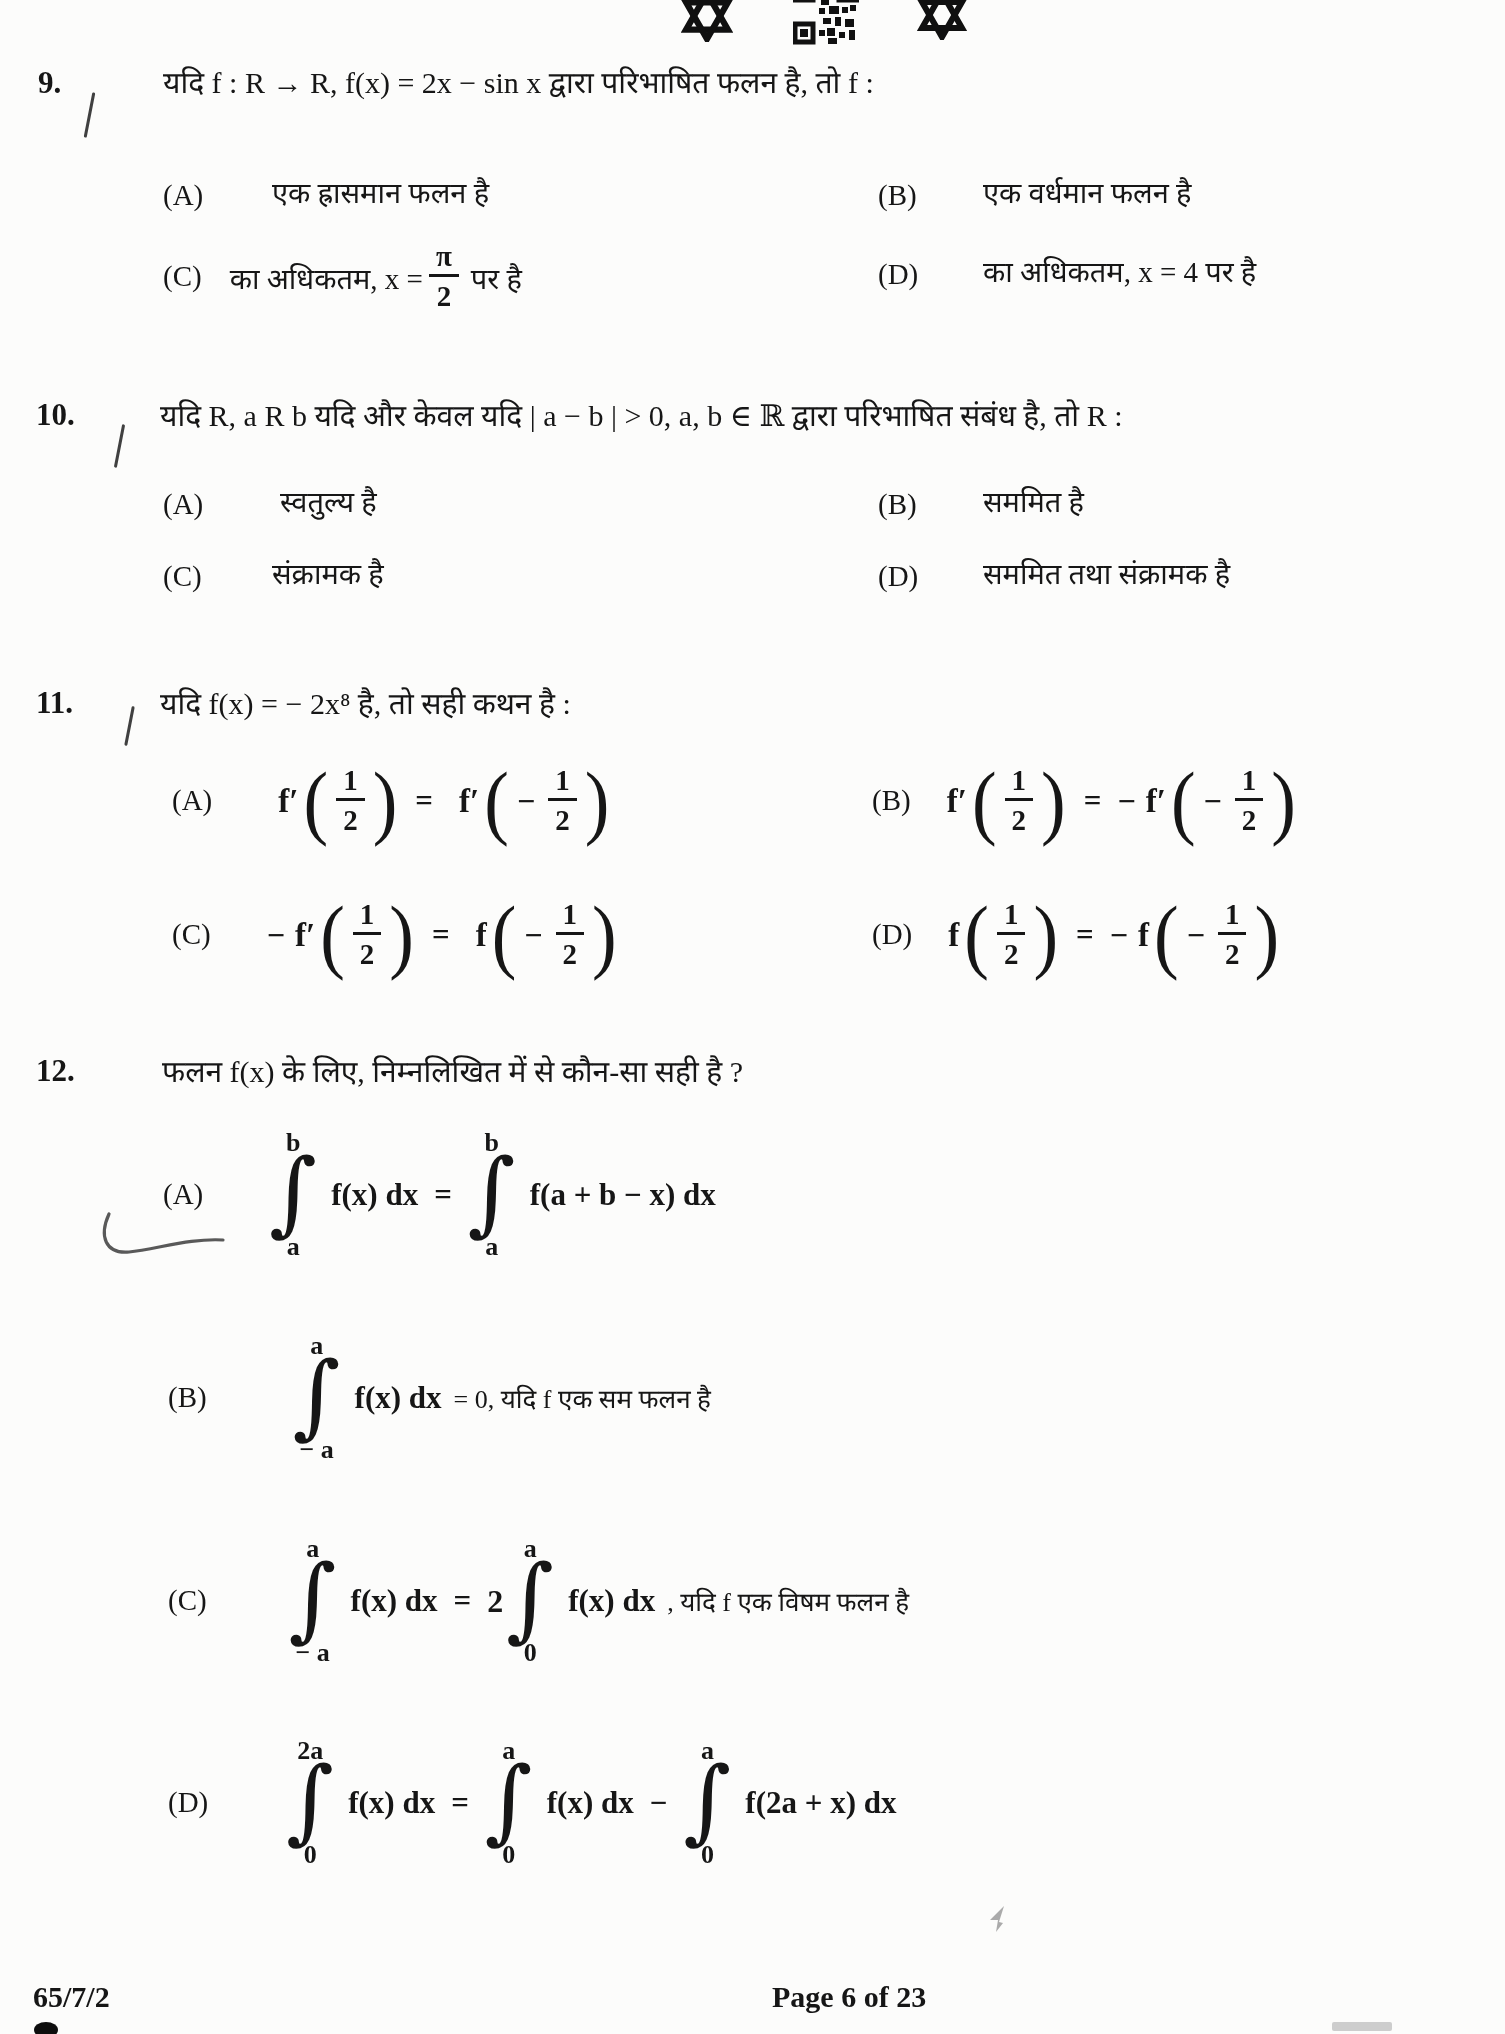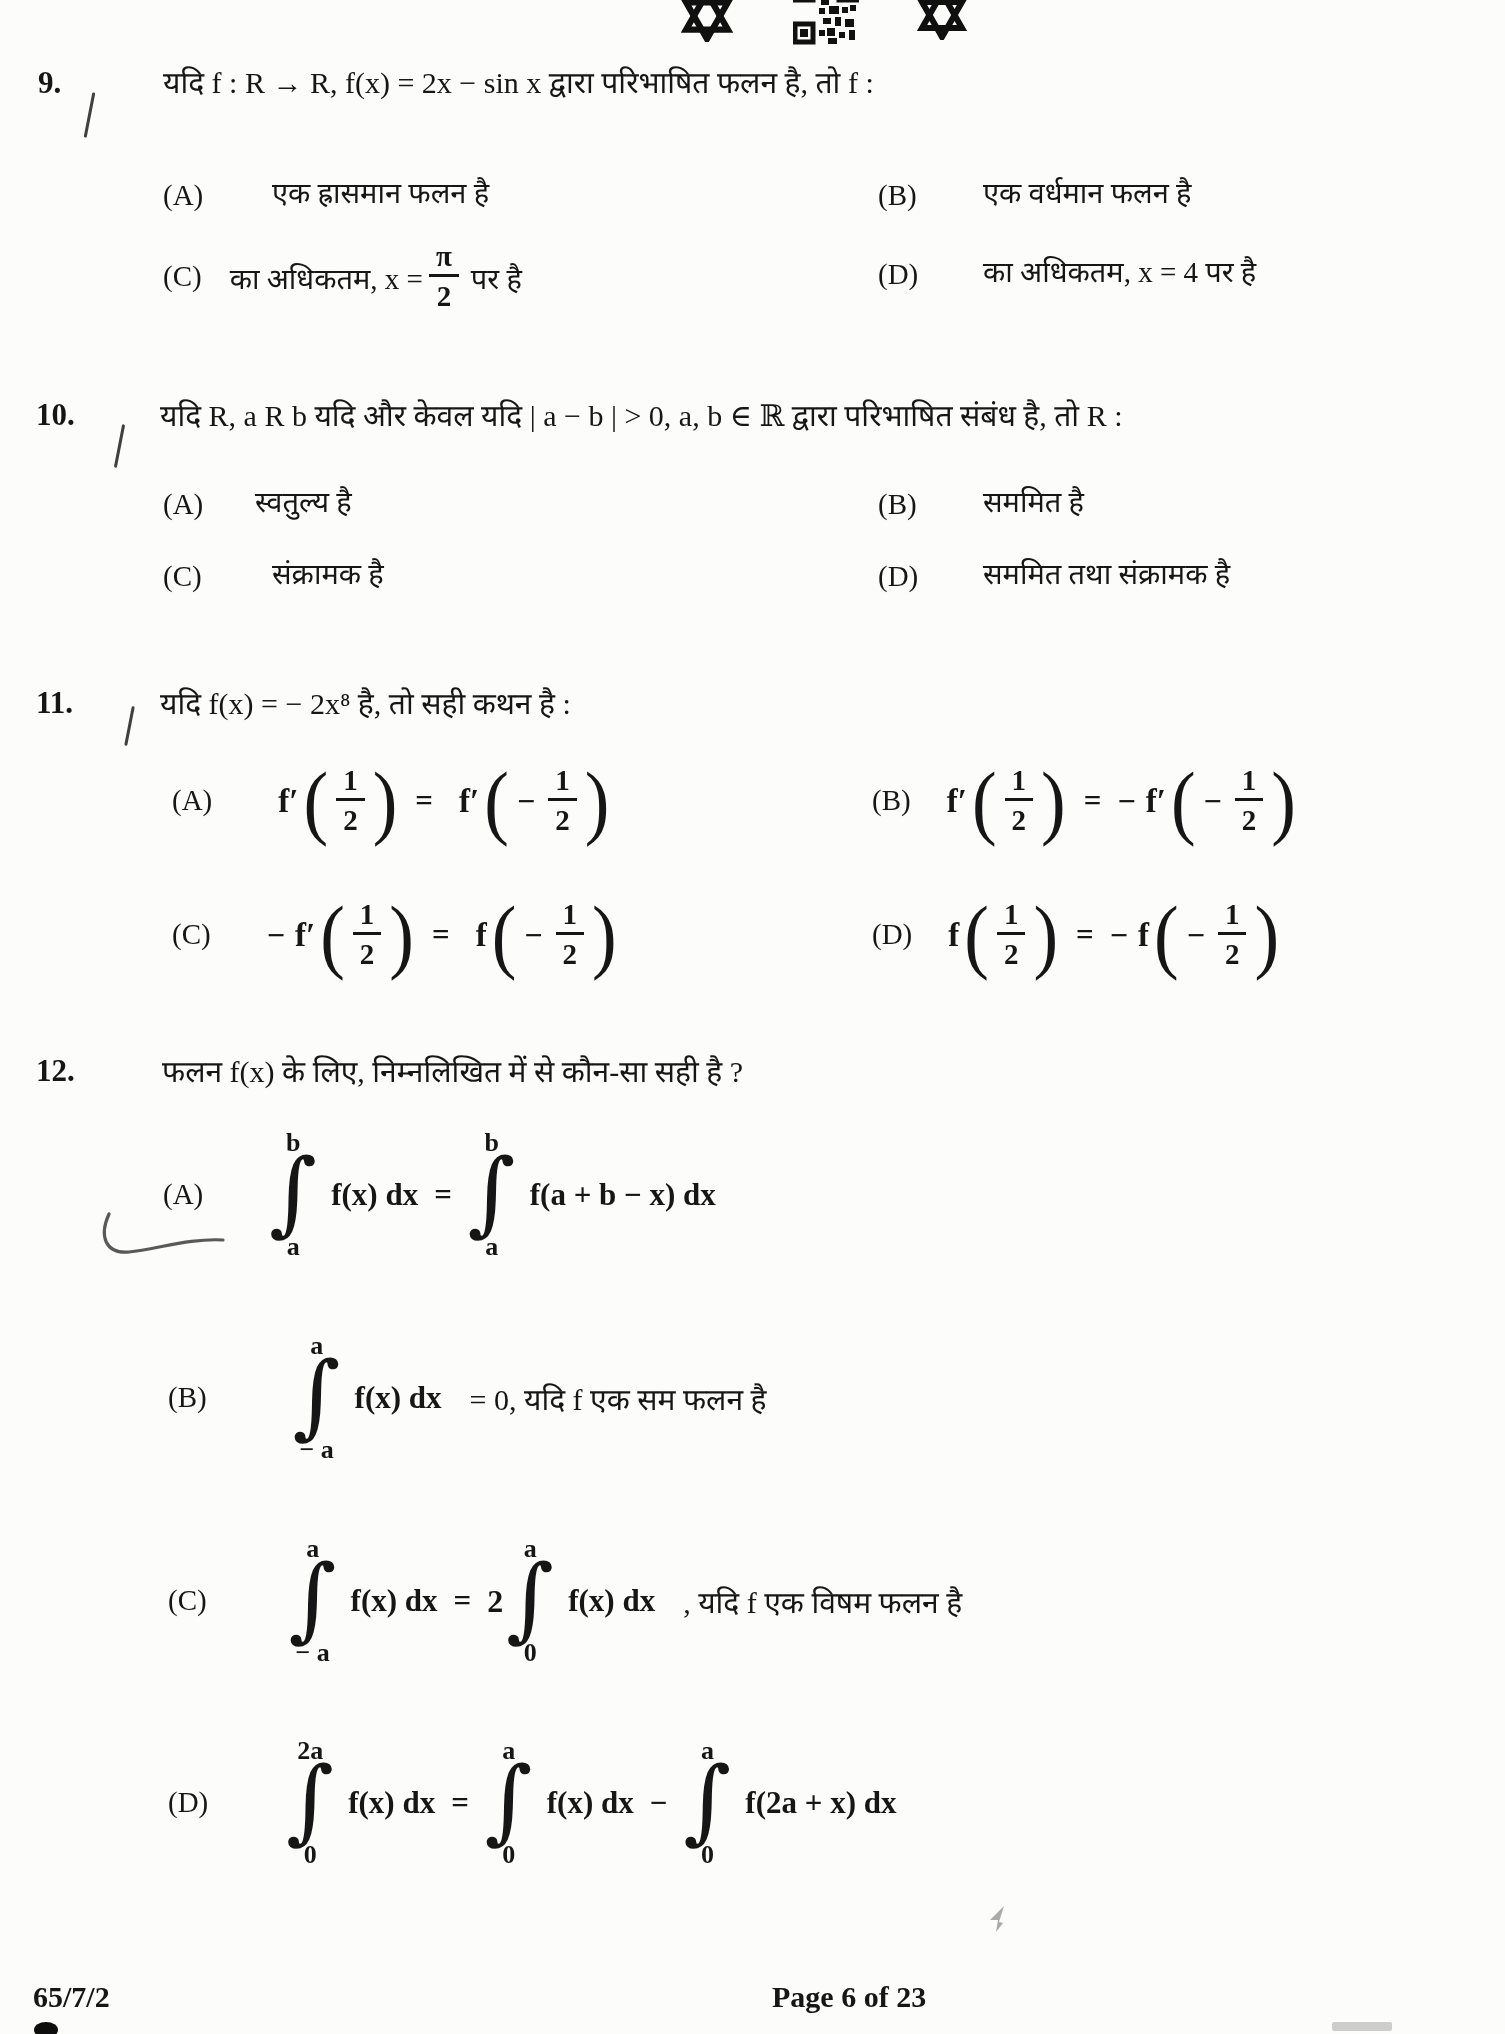--- a/index.html
+++ b/index.html
@@ -36,21 +36,21 @@
   .mf      { font-size: 33px; font-weight: bold; margin: 0 3px; }
   .msign   { font-size: 32px; font-weight: bold; margin-right: 7px; }
   .meq     { font-size: 31px; font-weight: bold; margin: 0 16px; }
 
   
   .qint { display: inline-flex; flex-direction: column; align-items: center; line-height: 1; }
   .qint .iup  { font-size: 26px; font-weight: bold; margin-bottom: -2px; white-space: nowrap; }
   .qint .isign{ font-size: 92px; line-height: .84; font-family: "DejaVu Serif", serif; }
   .qint .ilow { font-size: 26px; font-weight: bold; margin-top: 3px; white-space: nowrap; }
   .ibody { font-size: 31px; font-weight: bold; margin-left: 14px; white-space: nowrap; }
-  .irest { font-size: 30px; margin-left: 28px; white-space: nowrap; }
+  .irest { font-size: 26px; margin-left: 12px; white-space: nowrap; }
   .icoef { font-size: 32px; font-weight: bold; margin-right: 3px; }
 
   .footer-text { font-weight: bold; font-size: 30px; }
 
   .hindi { font-size: 29px; }
 </style>
 </head>
 <body>
 
 <div class="abs" style="left:0;top:0;width:1505px;height:48px;overflow:hidden;">
@@ -108,21 +108,21 @@
   <span class="abs optlabel" style="left:878px;top:256px;">(D)</span>
   <span class="abs opttext" style="left:983px;top:254px;">का अधिकतम,  x  =  4   पर है</span>
 </section>
 
 <section>
   <span class="abs qnum" style="left:36px;top:396px;">10.</span>
   <span class="tick" style="left:118px;top:424px;height:44px;"></span>
   <span class="abs qtext" style="left:160px;top:394px;">यदि R, a R b यदि और केवल यदि  | a − b |  &gt;  0,   a, b ∈ ℝ द्वारा परिभाषित संबंध है, तो R :</span>
 
   <span class="abs optlabel" style="left:163px;top:486px;">(A)</span>
-  <span class="abs opttext" style="left:255px;top:484px;">स्वतुल्य है</span>
+  <span class="abs opttext" style="left:280px;top:484px;">स्वतुल्य है</span>
   <span class="abs optlabel" style="left:878px;top:486px;">(B)</span>
   <span class="abs opttext" style="left:983px;top:484px;">सममित है</span>
 
   <span class="abs optlabel" style="left:163px;top:558px;">(C)</span>
   <span class="abs opttext" style="left:272px;top:556px;">संक्रामक है</span>
   <span class="abs optlabel" style="left:878px;top:558px;">(D)</span>
   <span class="abs opttext" style="left:983px;top:556px;text-align:center;">सममित तथा संक्रामक है</span>
 </section>
 
 <section>

